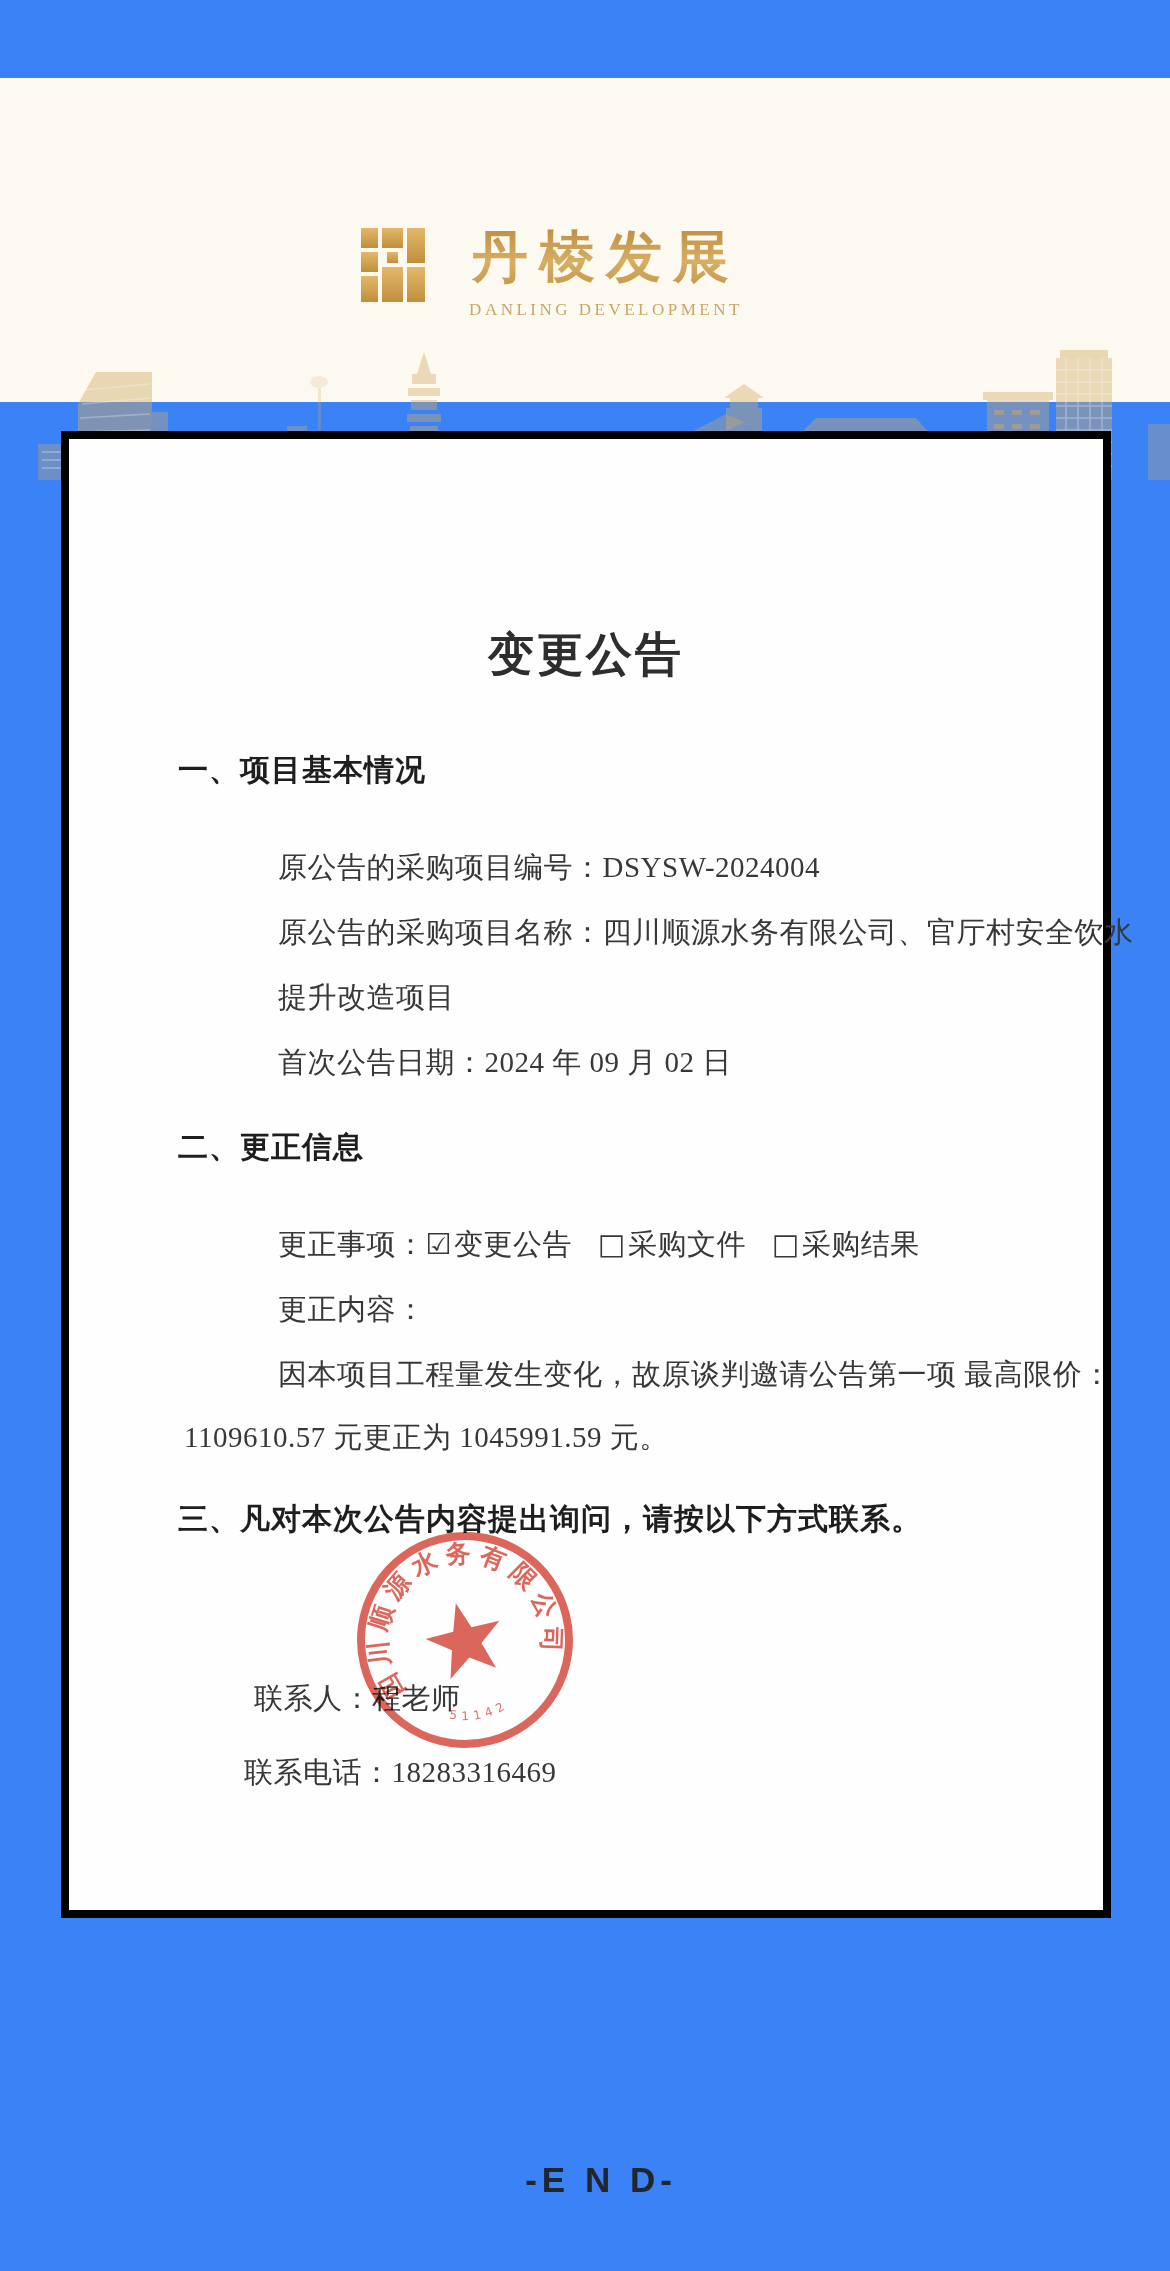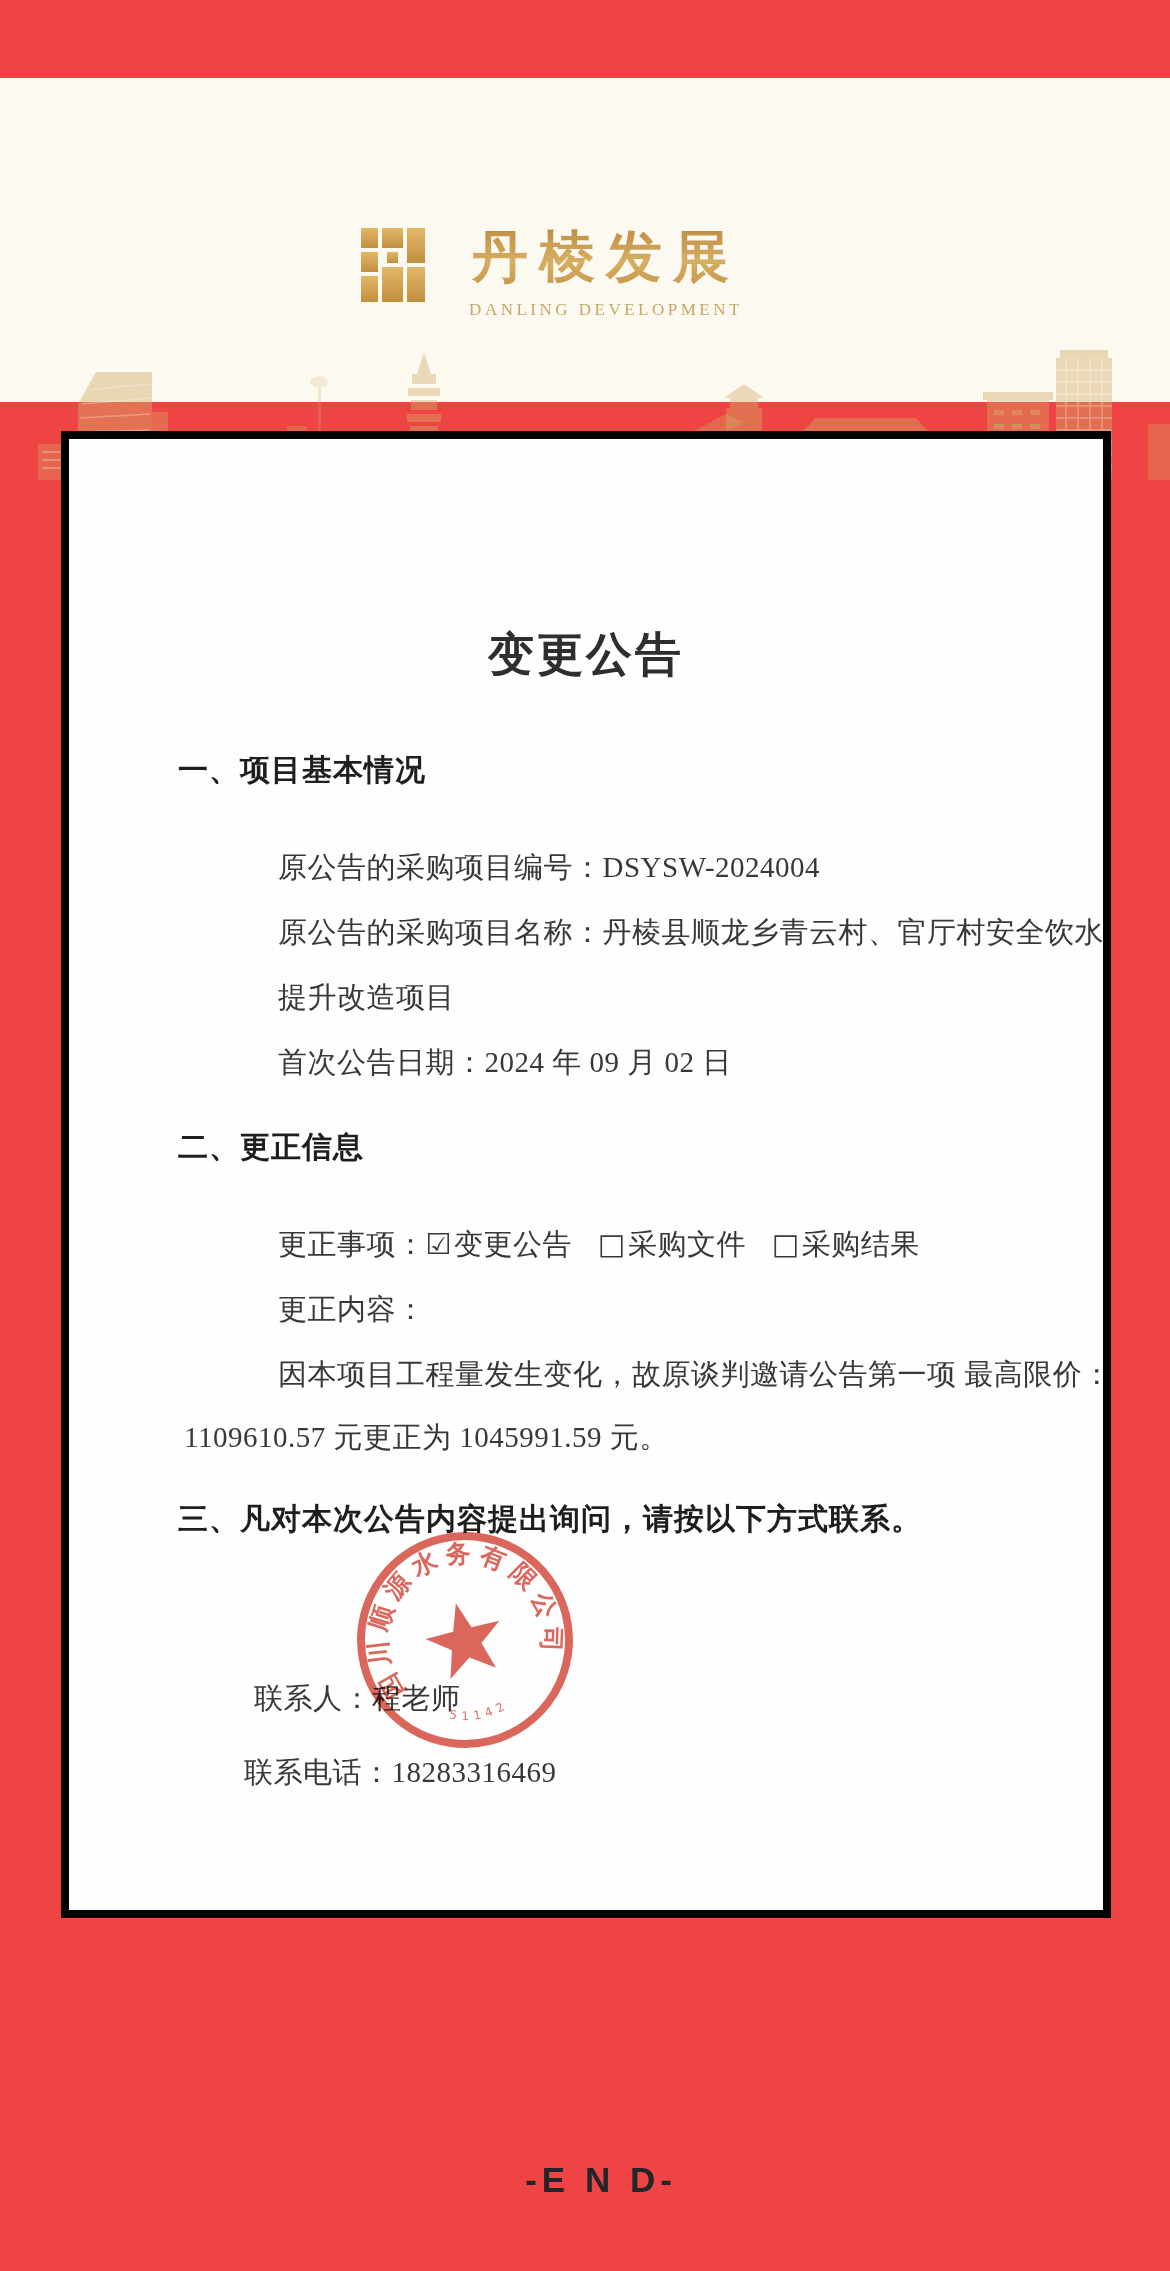--- a/index.html
+++ b/index.html
@@ -1,19 +1,19 @@
 <!DOCTYPE html>
 <html><head>
 <meta charset="utf-8">
 <style>
   * { margin:0; padding:0; box-sizing:border-box; }
   html,body { background:#ffffff; }
   .page {
     position:relative; width:1170px; height:2271px; margin:0 auto;
-    background:#ef4444; overflow:hidden;
+    background:#3b82f6; overflow:hidden;
     font-family:"Liberation Serif","DejaVu Serif","DejaVu Sans",serif;
     color:#333333;
   }
   
   .banner {
     position:absolute; left:0; top:78px; width:1170px; height:324px;
     background:#fcf9f1;
   }
   .logo-svg { position:absolute; left:361px; top:150px; }
   .brand-cn {
@@ -200,21 +200,21 @@
       </g>
     </svg>
   </div>
 
   <div class="doc-box">
 
     <div class="doc-title">变更公告</div>
 
     <div class="h-sec" style="top:311px;">一、项目基本情况</div>
     <div class="t-line indent" style="top:409px;">原公告的采购项目编号：DSYSW-2024004</div>
-    <div class="t-line indent" style="top:474px;">原公告的采购项目名称：丹棱县顺龙乡青云村、官厅村安全饮水</div>
+    <div class="t-line indent" style="top:474px;">原公告的采购项目名称：四川顺源水务有限公司、官厅村安全饮水</div>
     <div class="t-line indent" style="top:539px;">提升改造项目</div>
     <div class="t-line indent" style="top:604px;">首次公告日期：2024 年 09 月 02 日</div>
 
     <div class="h-sec" style="top:688px;">二、更正信息</div>
     <div class="t-line indent" style="top:786px;">
       <span>更正事项：</span><span class="opt"><span class="box-glyph">☑</span><span>变更公告</span></span><span class="opt"><span class="box-glyph">□</span><span>采购文件</span></span><span class="opt"><span class="box-glyph">□</span><span>采购结果</span></span>
     </div>
     <div class="t-line indent" style="top:851px;">更正内容：</div>
     <div class="t-line indent" style="top:916px;">因本项目工程量发生变化，故原谈判邀请公告第一项 最高限价：</div>
     <div class="t-line flush" style="top:979px;">1109610.57 元更正为 1045991.59 元。</div>

